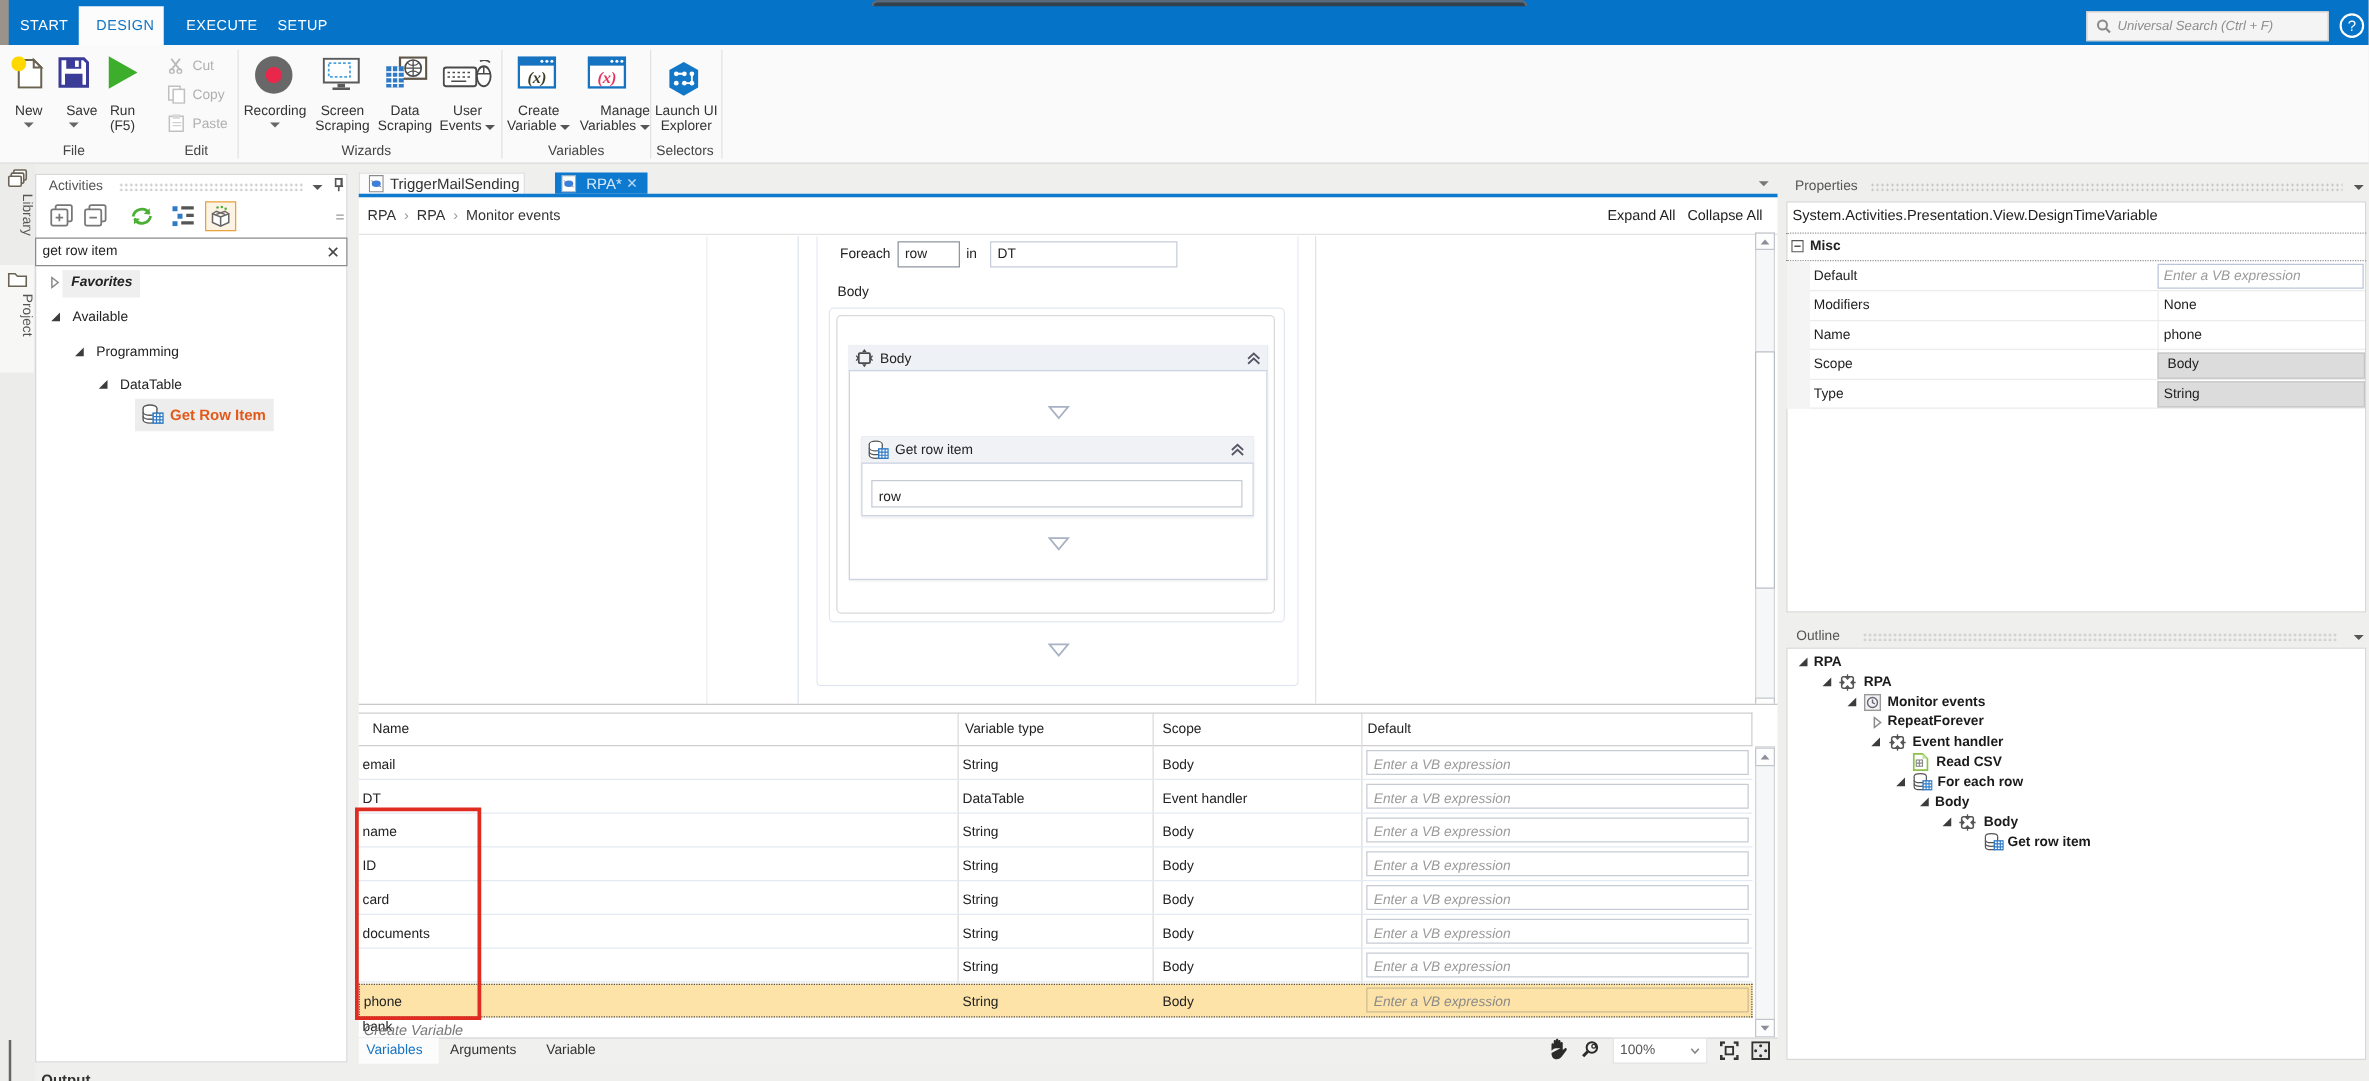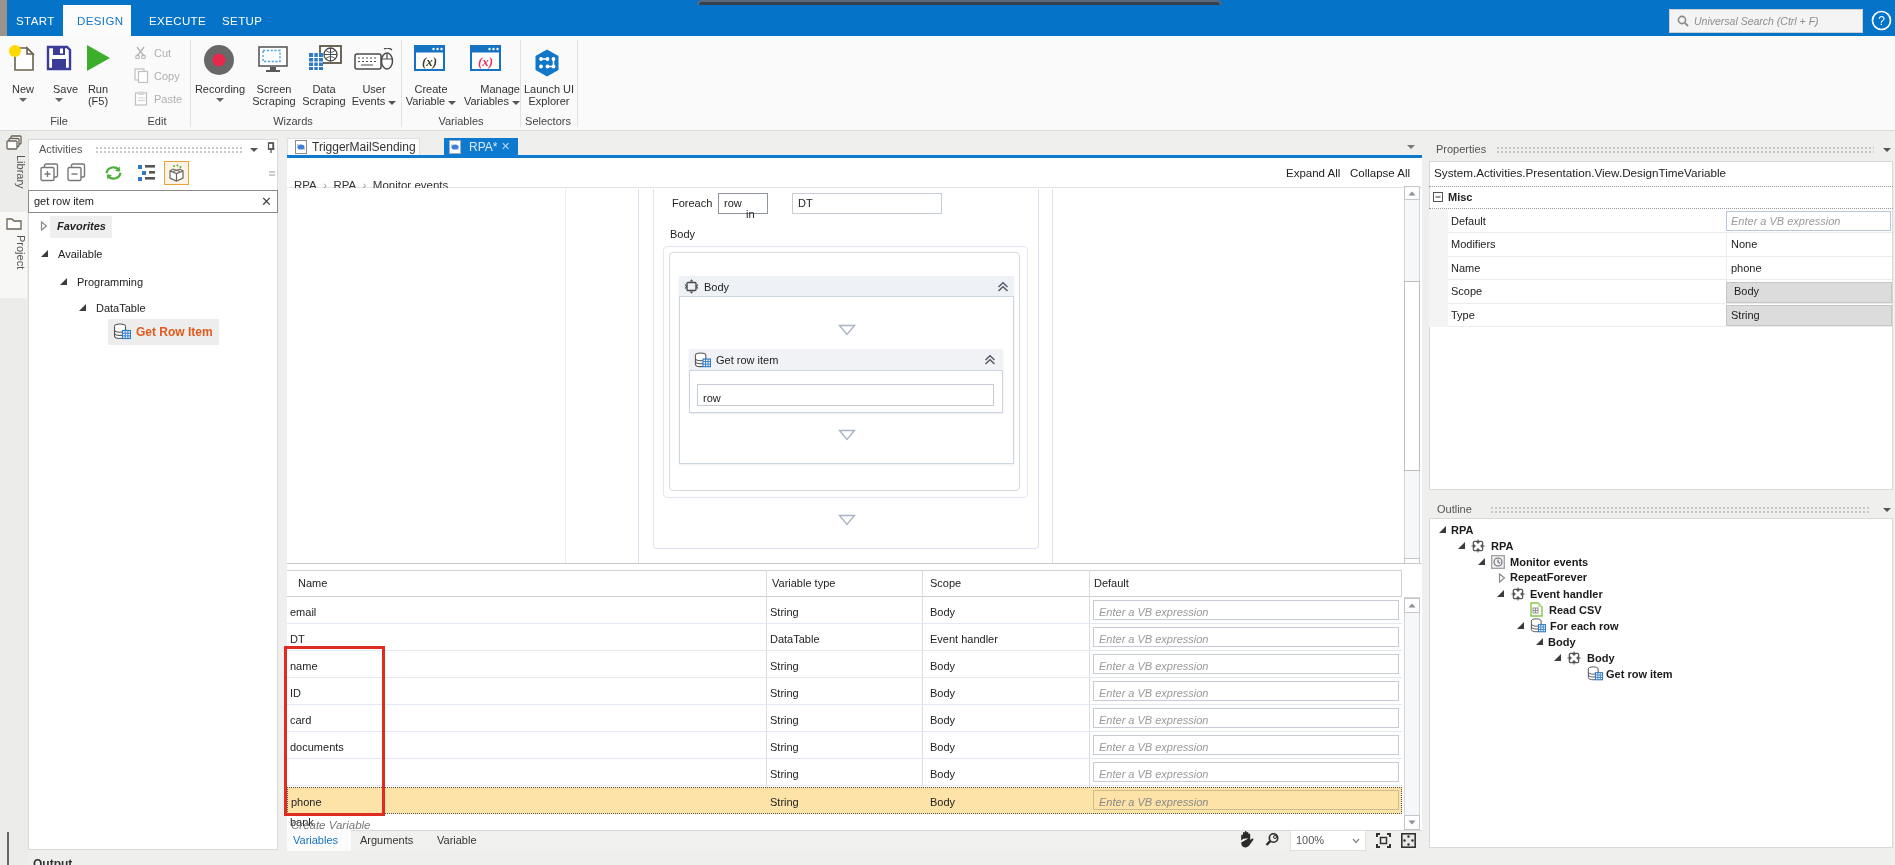--- a/index.html
+++ b/index.html
@@ -262,34 +262,34 @@
       <ellipse cx="6" cy="7" rx="3.6" ry="2.6" fill="#3d7edb"></ellipse>
       <path d="M2 4.5 l2 1 M10 9.5 l-2 -1" stroke="#999" stroke-width="0.8"></path>
     </svg>
   <div class="abs" style="left:469px;top:140px;color:#d6e9fa;font-size:12px;">RPA*</div>
   <div class="abs" style="left:501px;top:140px;color:#bcd9f2;font-size:11px;">✕</div>
   <div class="abs caret" style="left:1407px;top:145px;border-top-color:#777;"></div>
 
   <div class="abs" style="left:287px;top:155px;width:1135px;height:3px;background:#0d7ad0;"></div>
 
   <div class="abs" style="left:287px;top:158px;width:1135px;height:30px;background:#fff;border-bottom:1px solid #e3e3e3;"></div>
-  <div class="abs" style="left:294px;top:167px;color:#333;font-size:11.5px;margin-top:12px;">RPA&nbsp;&nbsp;<span style="color:#999;">›</span>&nbsp;&nbsp;RPA&nbsp;&nbsp;<span style="color:#999;">›</span>&nbsp;&nbsp;Monitor events</div>
+  <div class="abs" style="left:294px;top:167px;color:#333;font-size:11.5px;">RPA&nbsp;&nbsp;<span style="color:#999;">›</span>&nbsp;&nbsp;RPA&nbsp;&nbsp;<span style="color:#999;">›</span>&nbsp;&nbsp;Monitor events</div>
   <div class="abs" style="left:1286px;top:167px;color:#222;font-size:11.5px;">Expand All&nbsp;&nbsp;&nbsp;Collapse All</div>
 
   <div class="abs" style="left:287px;top:188px;width:1135px;height:375px;background:#fff;"></div>
   <div id="designer">
 
     <div class="abs" style="left:565px;top:189px;width:1px;height:374px;background:#ededed;"></div>
     <div class="abs" style="left:638px;top:189px;width:415px;height:374px;border-left:1px solid #dde3ee;border-right:1px solid #dde3ee;"></div>
     <div class="abs" style="left:653px;top:189px;width:386px;height:360px;border:1px solid #dde3ee;border-top:none;border-radius:0 0 4px 4px;"></div>
 
     <div class="abs" style="left:672px;top:197px;color:#222;">Foreach</div>
     <div class="abs" style="left:718px;top:193px;width:50px;height:21px;background:#fff;border:1px solid #8f95a0;"></div>
     <div class="abs" style="left:724px;top:197px;color:#222;">row</div>
-    <div class="abs" style="left:746px;top:197px;color:#222;margin-top:11px;">in</div>
+    <div class="abs" style="left:773px;top:197px;color:#222;">in</div>
     <div class="abs" style="left:792px;top:193px;width:150px;height:21px;background:#fff;border:1px solid #c6cdd9;"></div>
     <div class="abs" style="left:798px;top:197px;color:#222;">DT</div>
     <div class="abs" style="left:670px;top:228px;color:#222;">Body</div>
 
     <div class="abs" style="left:663px;top:246px;width:365px;height:252px;border:1px solid #e2e7f0;border-radius:4px;"></div>
     <div class="abs" style="left:669px;top:252px;width:351px;height:239px;border:1px solid #d9d9d9;border-radius:4px;"></div>
 
     <div class="abs" style="left:679px;top:276px;width:335px;height:188px;background:#fff;border:1px solid #ccd4e2;box-shadow:0 1px 2px rgba(0,0,0,0.08);"></div>
     <div class="abs" style="left:679px;top:276px;width:335px;height:21px;background:#eef1f6;border-bottom:1px solid #ccd4e2;"></div>
     <svg class="abs" style="left:684px;top:279px;" width="15" height="15" viewBox="0 0 15 15">

